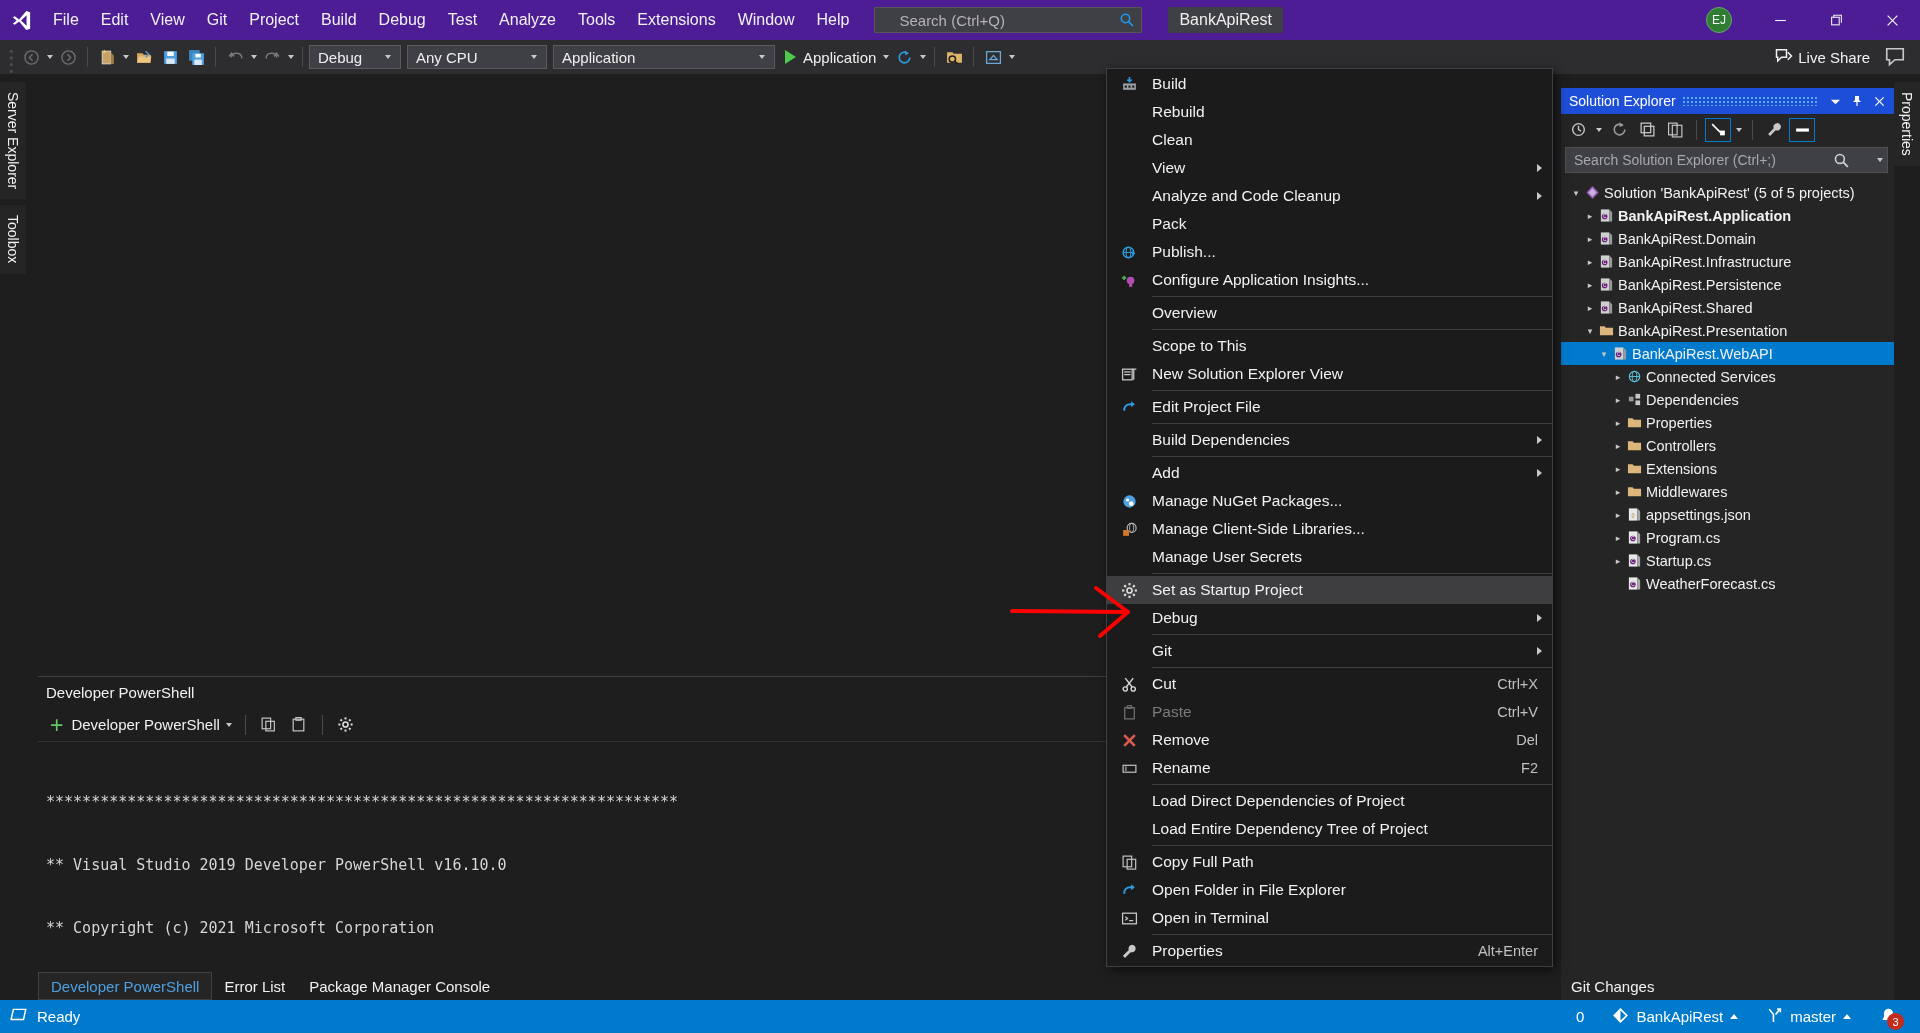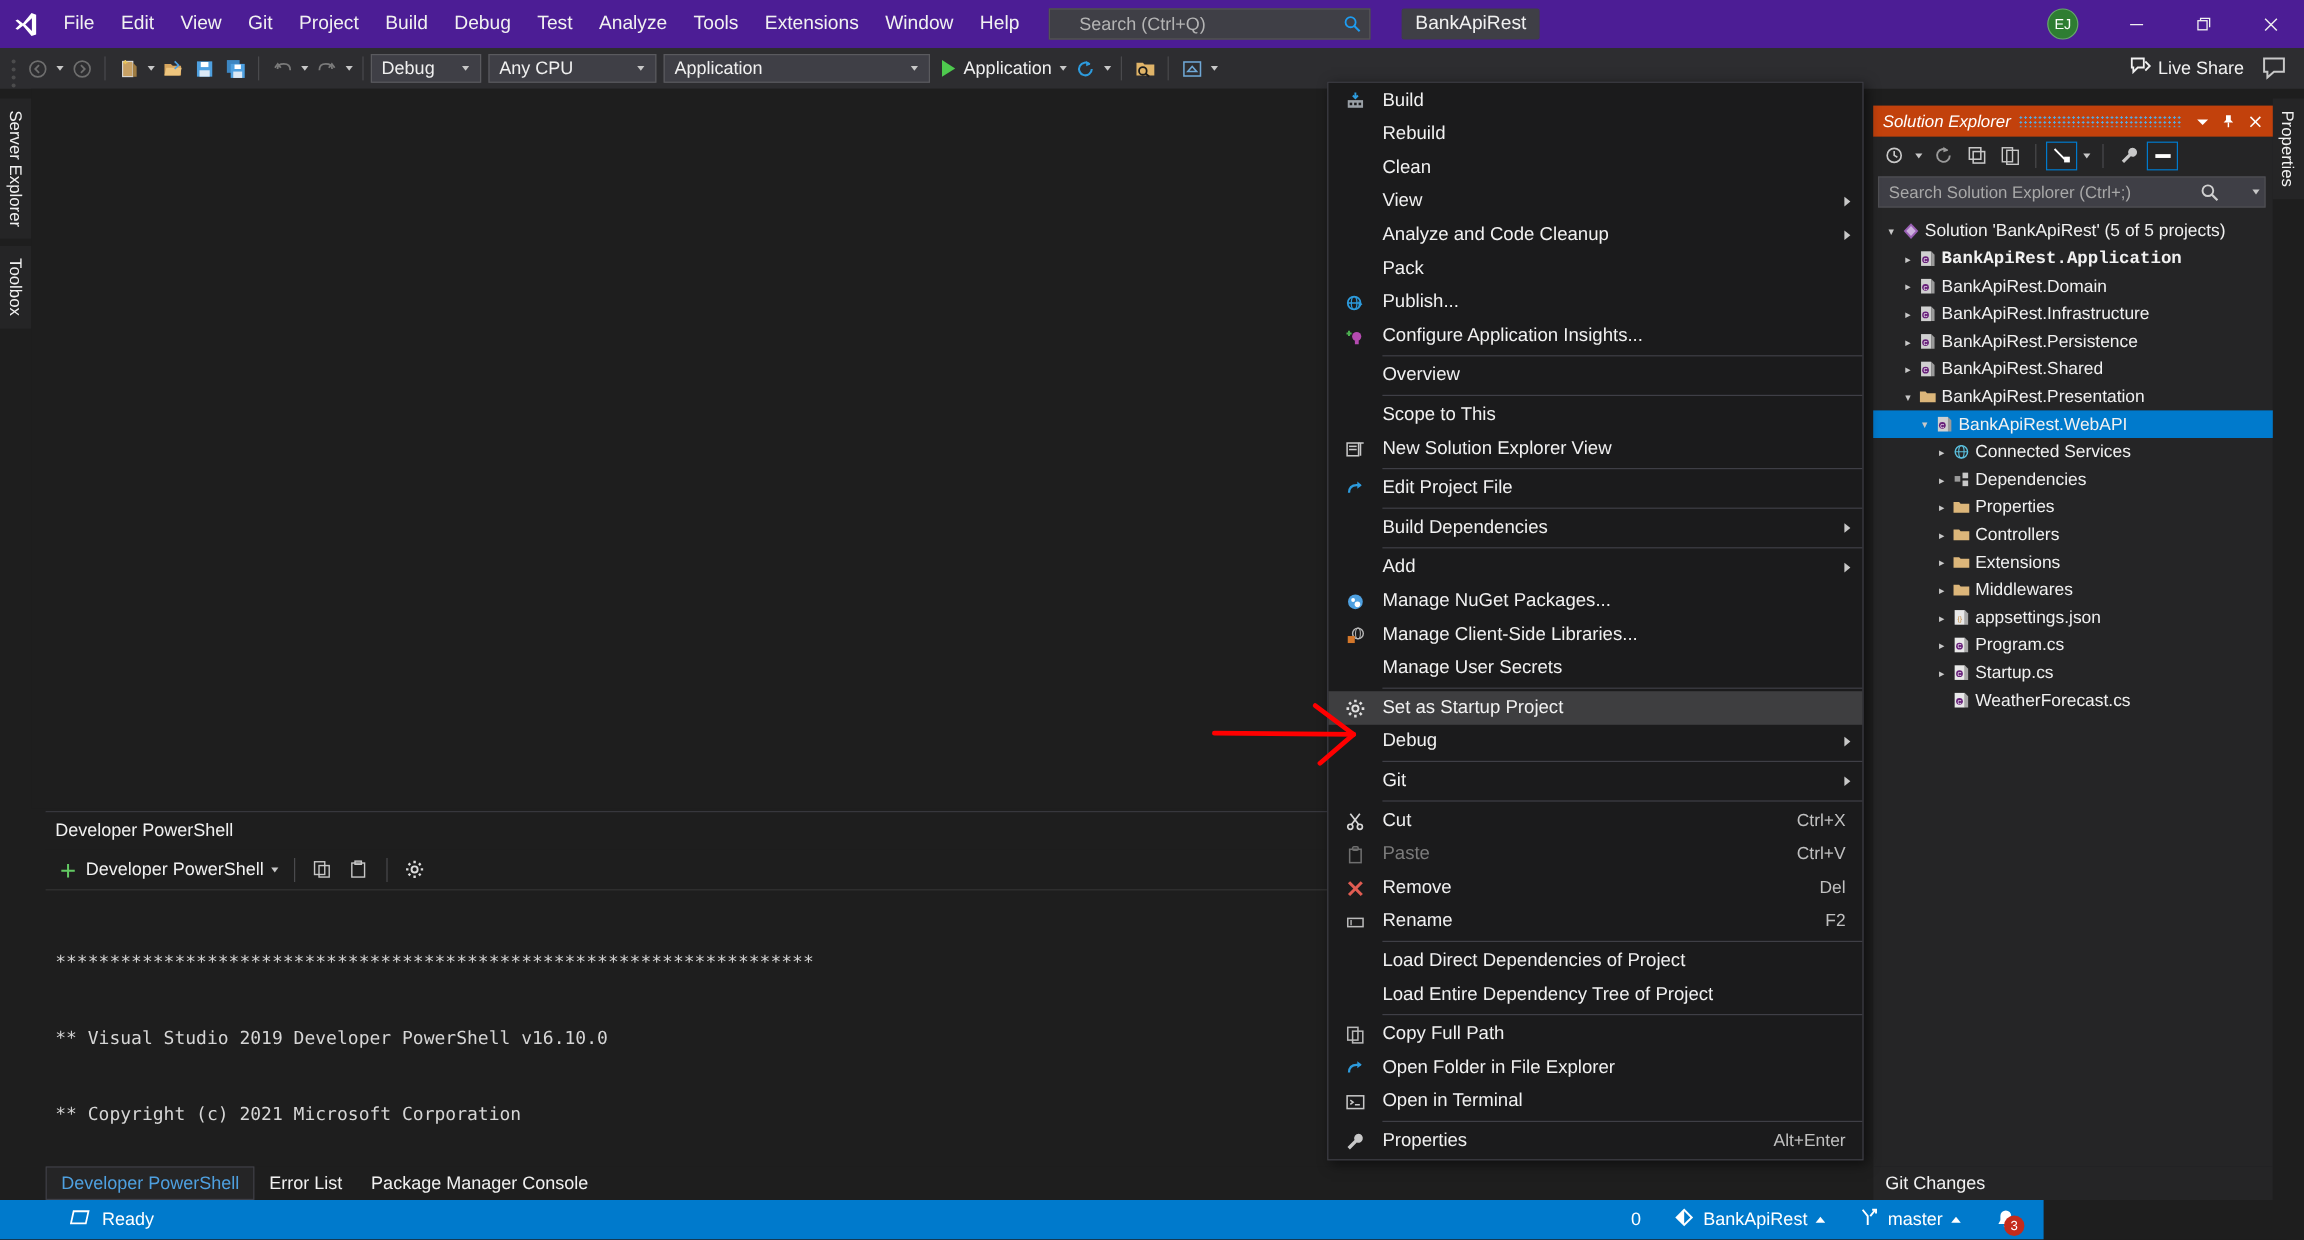--- a/index.html
+++ b/index.html
@@ -116,22 +116,22 @@
   }
   .btab { padding:0 12px; display:flex; align-items:center; font-size:15px; color:#f1f1f1; }
   .btab.active { color:#4ea0e0; border:1px solid #3f3f46; background:#252526; }
 
   
   .solexp {
     position:absolute; right:26px; top:88px; width:333px; height:884px;
     background:#252526;
   }
   .se-caption {
-    height:26px; background:#c2410c; display:flex; align-items:center;
-    padding:0 4px 0 8px; color:#fff; font-size:14px;font-style:italic;
+    height:26px; background:#1d4ed8; display:flex; align-items:center;
+    padding:0 4px 0 8px; color:#fff; font-size:14px;
   }
   .se-caption .dots { flex:1; height:10px; margin:0 6px;
     background-image:radial-gradient(#55aee8 1px, transparent 1px);
     background-size:4px 4px; }
   .se-cap-btn { width:22px; height:22px; display:flex; align-items:center; justify-content:center; }
   .se-toolbar {
     height:31px; display:flex; align-items:center; gap:2px;
     padding-left:4px; background:#252526;
   }
   .se-tb-i { width:26px; height:24px; display:flex; align-items:center; justify-content:center; }
@@ -141,21 +141,21 @@
     height:26px; margin:2px 6px 2px 4px; background:#3f3f46;
     border:1px solid #4f4f53; display:flex; align-items:center; padding:0 2px 0 8px;gap:20px;
   }
   .se-search .sp { flex:1; font-size:14px; color:#a8a8a8; }
   .se-tree { padding-top:6px; font-size:14.5px; }
   .se-row { height:23px; display:flex; align-items:center; padding-left:10px; white-space:nowrap; }
   .se-row.sel { background:#007acc; color:#fff; }
   .se-row .exp { width:14px; display:inline-flex; justify-content:center; color:#c8c8c8; font-size:9px; }
   .se-row .ico { width:18px; display:inline-flex; justify-content:center; margin-right:3px; }
   .se-row .lbl { color:#f1f1f1; }
-  .se-row.bold .lbl { font-weight:bold;font-family:Liberation Mono, monospace; }
+  .se-row.bold .lbl { font-weight:bold; }
   .git-changes {
     position:absolute; right:26px; bottom:33px; height:28px;
     width:333px; display:flex; align-items:center; padding-left:10px;
     font-size:15px; color:#f1f1f1; background:#252526;
   }
 
   
   .ctxmenu {
     position:absolute; left:1106px; top:68px; width:447px;
     background:#1b1b1c; border:1px solid #3f3f46; z-index:50;
@@ -173,22 +173,22 @@
   .cm-sc { color:#c0c0c0; font-size:14.5px; padding-right:14px; }
   .cm-arrow { width:26px; display:flex; align-items:center; justify-content:center; }
   .cm-arrow:after { content:""; border-top:4.5px solid transparent; border-bottom:4.5px solid transparent; border-left:5.5px solid #c8c8c8; }
   .cm-sep { height:1px; background:#3f3f46; margin:2px 0 2px 45px; }
 
   
   .annot { position:absolute; left:1010px; top:580px; z-index:60; pointer-events:none; }
 
   
   .statusbar {
-    position:absolute; left:0; bottom:0; width:1703px; height:33px;
-    background:#007acc; display:flex; align-items:center; color:#fff; font-size:15px;padding-left:48px;
+    position:absolute; left:0; bottom:0; width:1920px; height:33px;
+    background:#007acc; display:flex; align-items:center; color:#fff; font-size:15px;
   }
   .sb-left { display:flex; align-items:center; padding-left:10px; gap:9px; }
   .sb-right { margin-left:auto; display:flex; align-items:center; gap:0; padding-right:8px; }
   .sb-cell { display:flex; align-items:center; gap:7px; padding:0 14px; height:33px; }
   .bell-wrap { position:relative; display:flex; align-items:center; }
   .bell-badge {
     position:absolute; right:-6px; bottom:-4px; background:#c42b1c; color:#fff;
     font-size:11px; border-radius:50%; width:17px; height:17px;
     display:flex; align-items:center; justify-content:center;
   }

